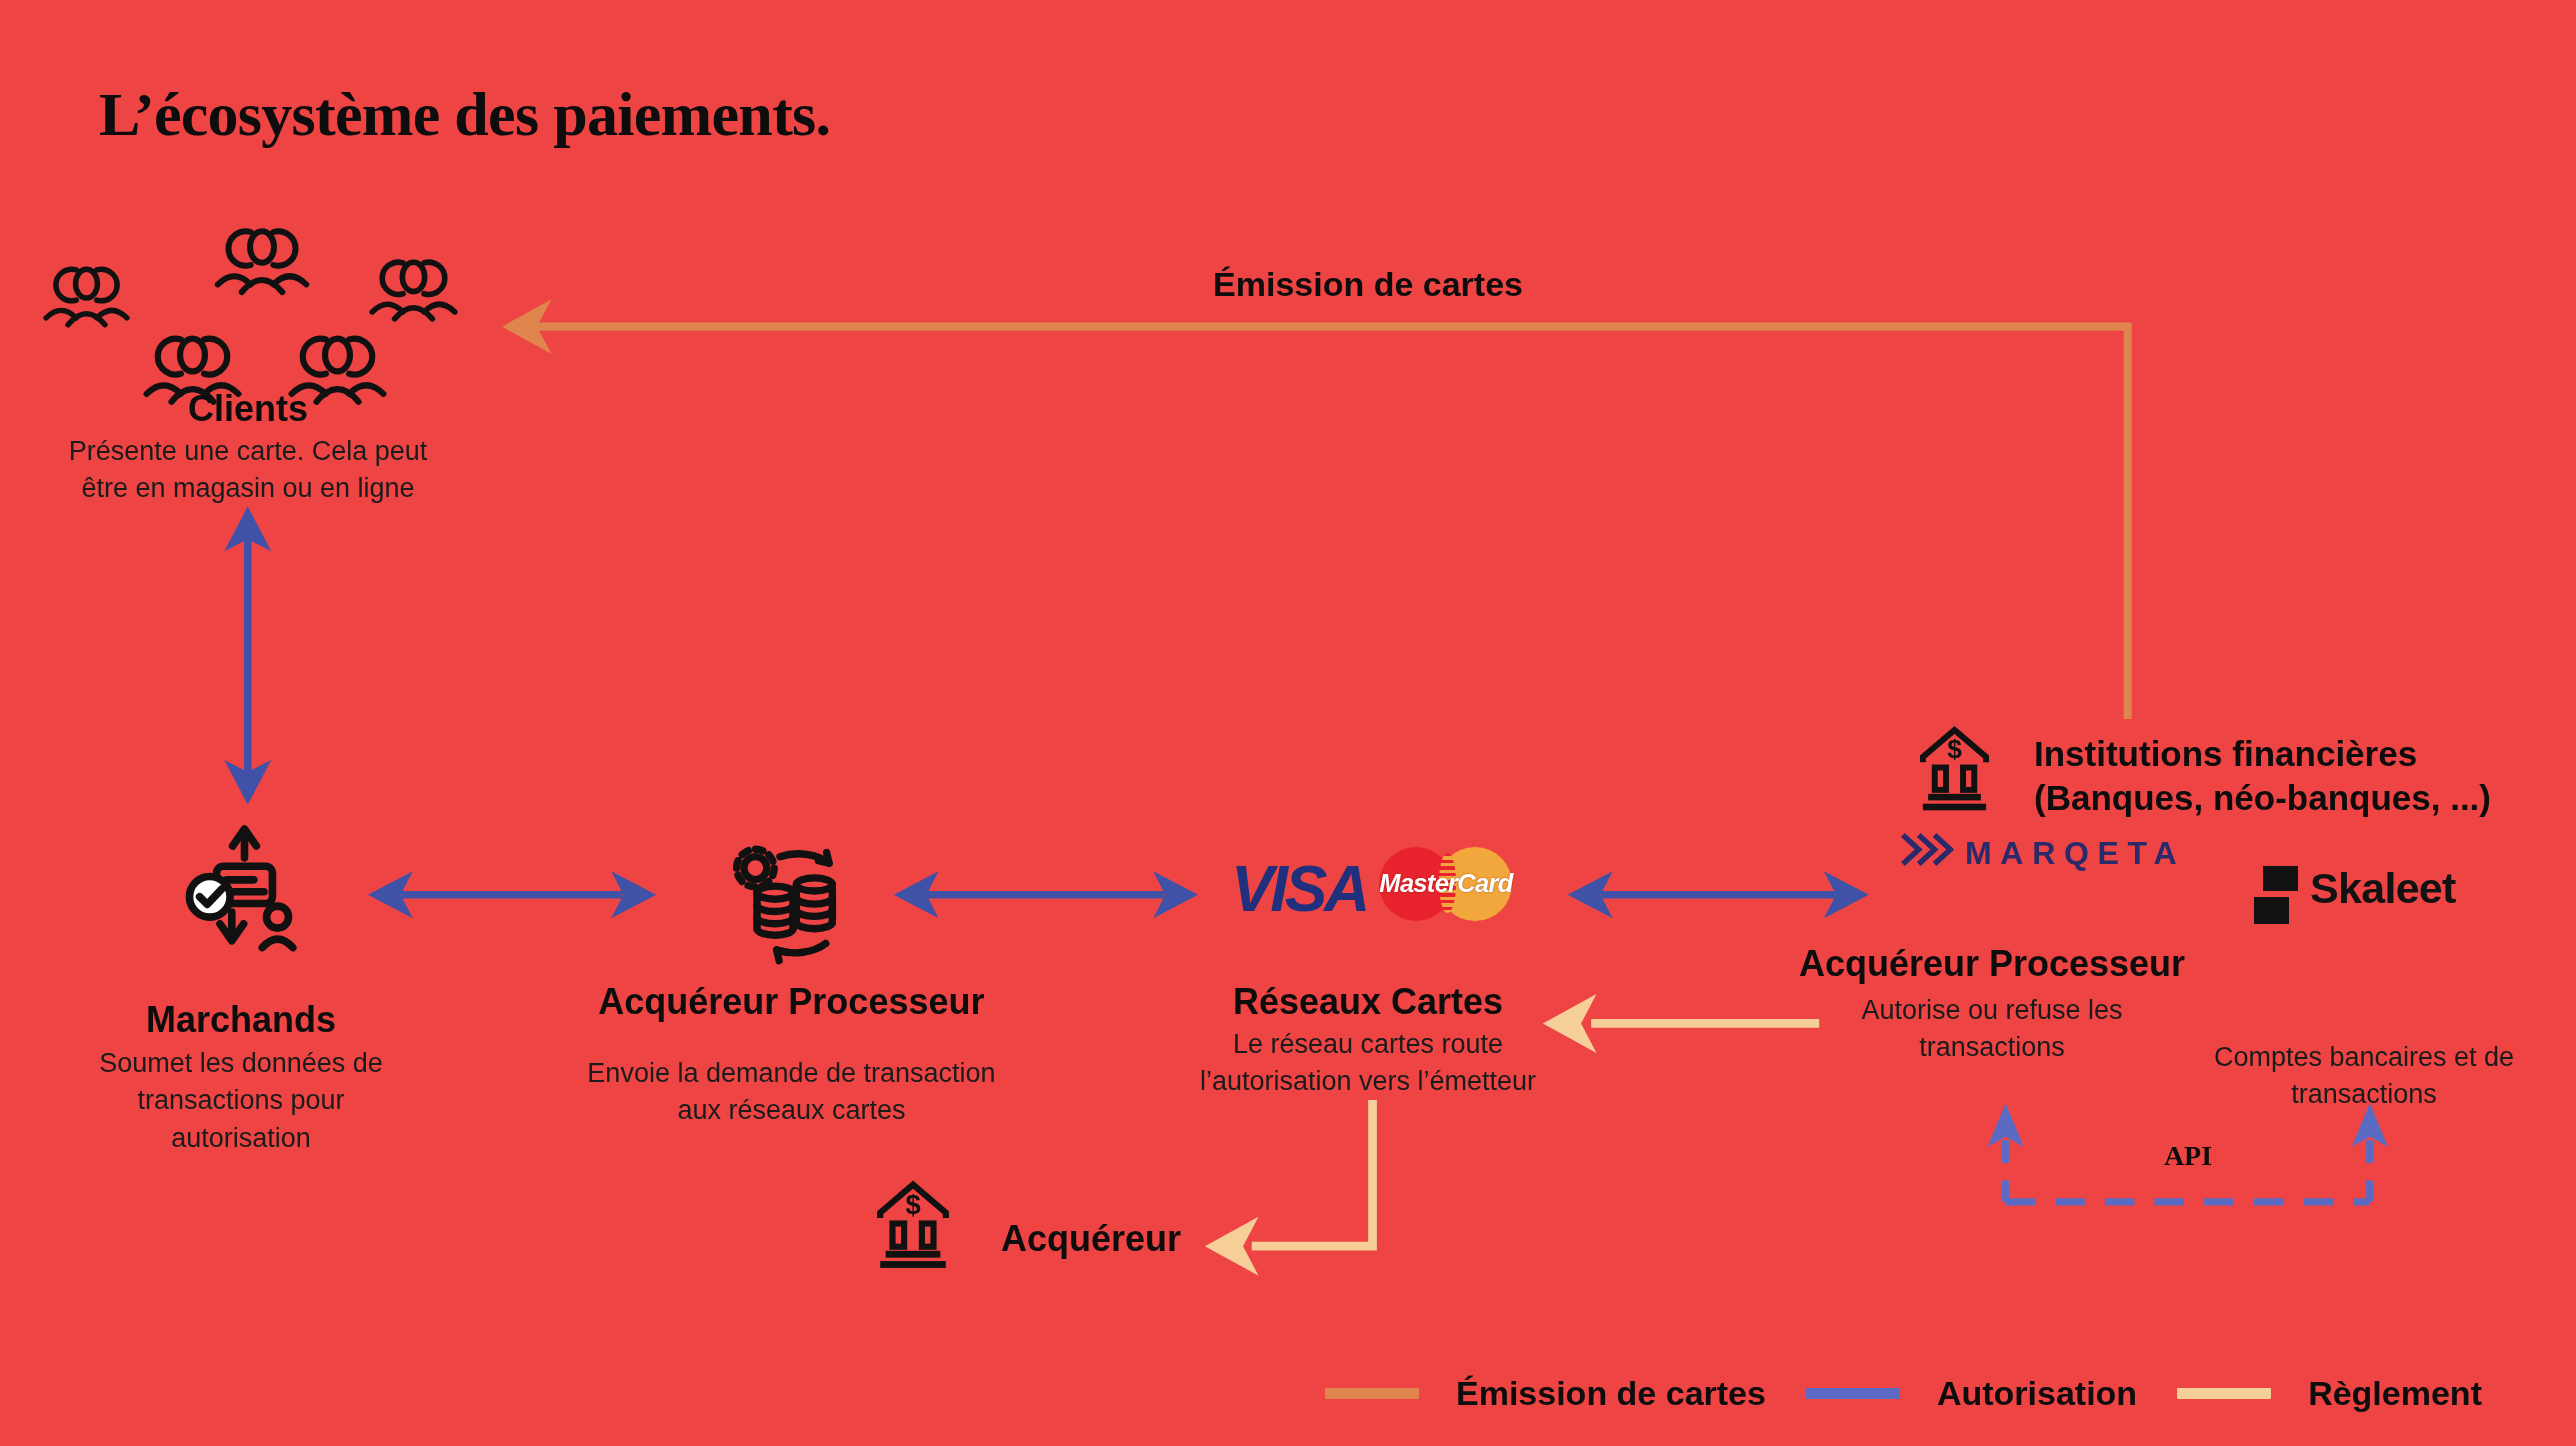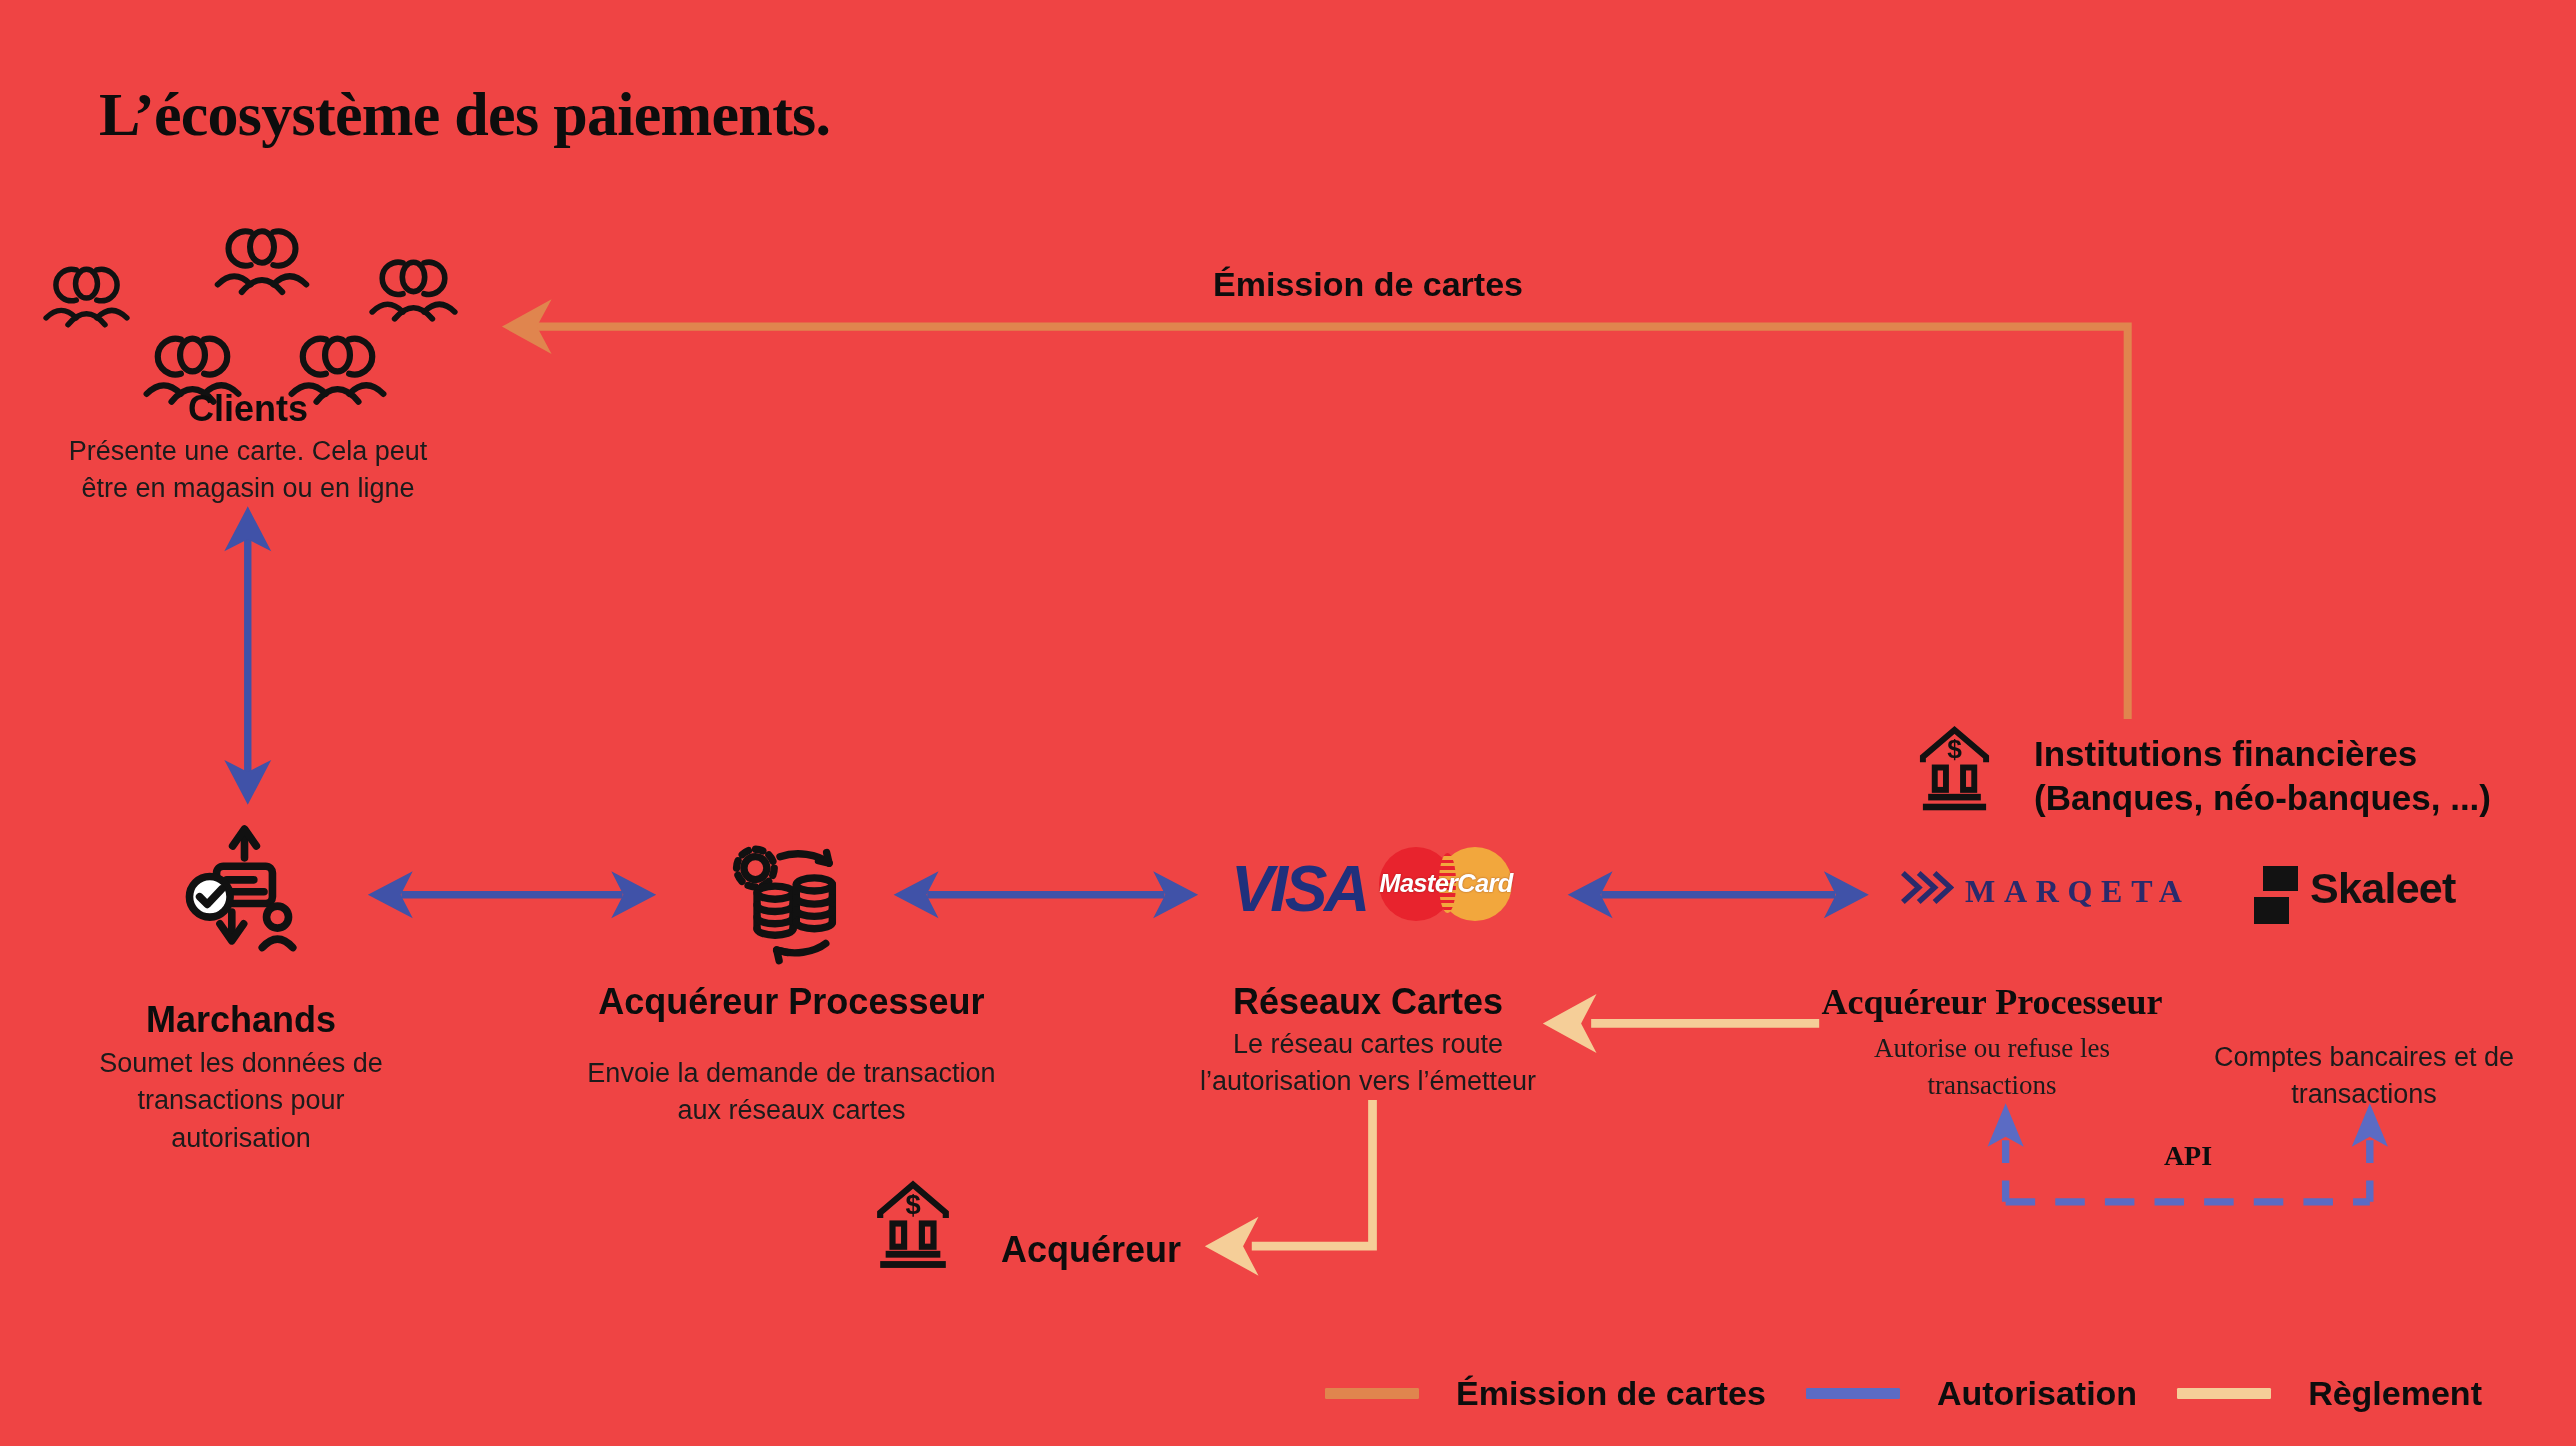--- a/index.html
+++ b/index.html
@@ -226,21 +226,21 @@
     <div class="abs mc" style="left:212px;top:3.4px;">
       <div class="c red"></div>
       <div class="c org"></div>
       <div class="lens"></div>
       <div class="mc-text">MasterCard</div>
     </div>
     <div class="abs node-label" style="left:0px;top:139px;width:402px;">Réseaux Cartes</div>
     <div class="abs node-desc" style="left:0px;top:184px;width:402px;">Le réseau cartes route l’autorisation vers l’émetteur</div>
   </div>
 
-  <div class="abs node" style="left:1791px;top:842px;width:402px;height:282px;font-family:Liberation Serif, serif;">
+  <div class="abs node" style="left:1791px;top:804px;width:402px;height:282px;">
     <div class="abs" style="left:107px;top:26px;width:56px;height:39px;">
       <svg class="icon-svg" viewBox="0 0 92 60" fill="none" stroke="var(--marqeta-navy)" stroke-width="9" stroke-linejoin="miter">
         <path d="M8 6 L34 30 L8 54"></path>
           <path d="M34 6 L60 30 L34 54"></path>
           <path d="M60 6 L86 30 L60 54"></path>
       </svg>
     </div>
     <div class="abs marqeta-text" style="left:174px;top:31px;">MARQETA</div>
     <div class="abs node-label" style="left:0px;top:139px;width:402px;">Acquéreur Processeur</div>
     <div class="abs node-desc" style="left:67px;top:188px;width:268px;">Autorise ou refuse les transactions</div>
@@ -273,21 +273,21 @@
     <div class="abs" style="left:0px;top:0px;width:82px;height:91px;">
       <svg class="icon-svg" viewBox="0 0 120 132" fill="none" stroke="#111" stroke-width="9" stroke-linejoin="miter">
         <path d="M12 58 L12 50 L60 9 L108 50 L108 58"></path>
         <text x="60" y="52" text-anchor="middle" font-size="40" font-weight="bold" fill="#111" stroke="none">$</text>
         <rect x="30" y="66" width="17" height="34"></rect>
         <rect x="73" y="66" width="17" height="34"></rect>
         <rect x="20" y="106" width="80" height="10" fill="#111" stroke="none"></rect>
         <rect x="12" y="121" width="96" height="10" fill="#111" stroke="none"></rect>
       </svg>
     </div>
-    <div class="abs" style="left:129px;top:51px;font-weight:bold;font-size:36px;color:#0d0d0d;">Acquéreur</div>
+    <div class="abs" style="left:129px;top:40px;font-weight:bold;font-size:36px;color:#0d0d0d;">Acquéreur</div>
   </div>
 
   <div class="abs flow-label" style="left:1167px;top:265px;width:402px;">Émission de cartes</div>
   <div class="abs flow-label" style="left:2121px;top:1140px;width:134px;font-size:28px;font-family:Liberation Serif, serif;">API</div>
 
   <div class="abs legend" style="left:1325px;top:1374px;">
     <div class="legend-item">
       <span class="swatch sw-orange"></span>
       <span class="l-label">Émission de cartes</span>
     </div>

